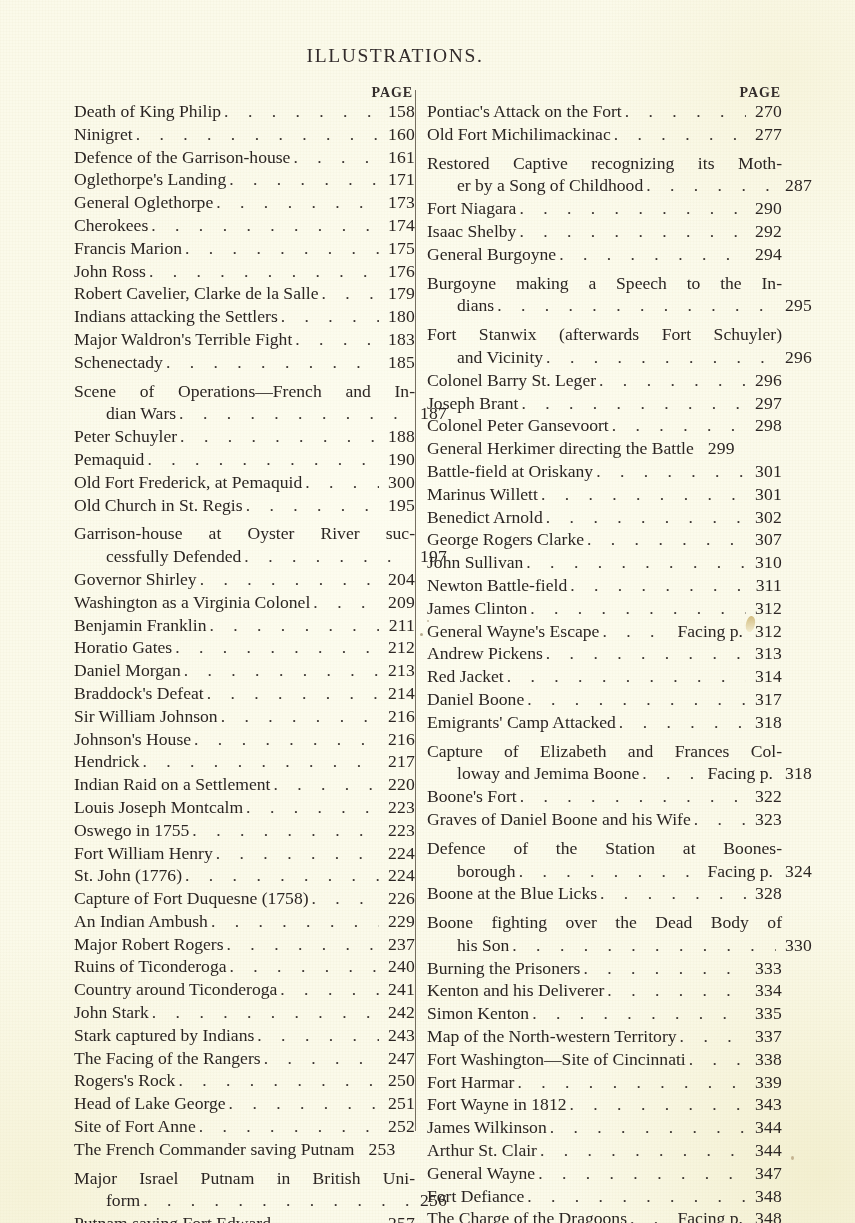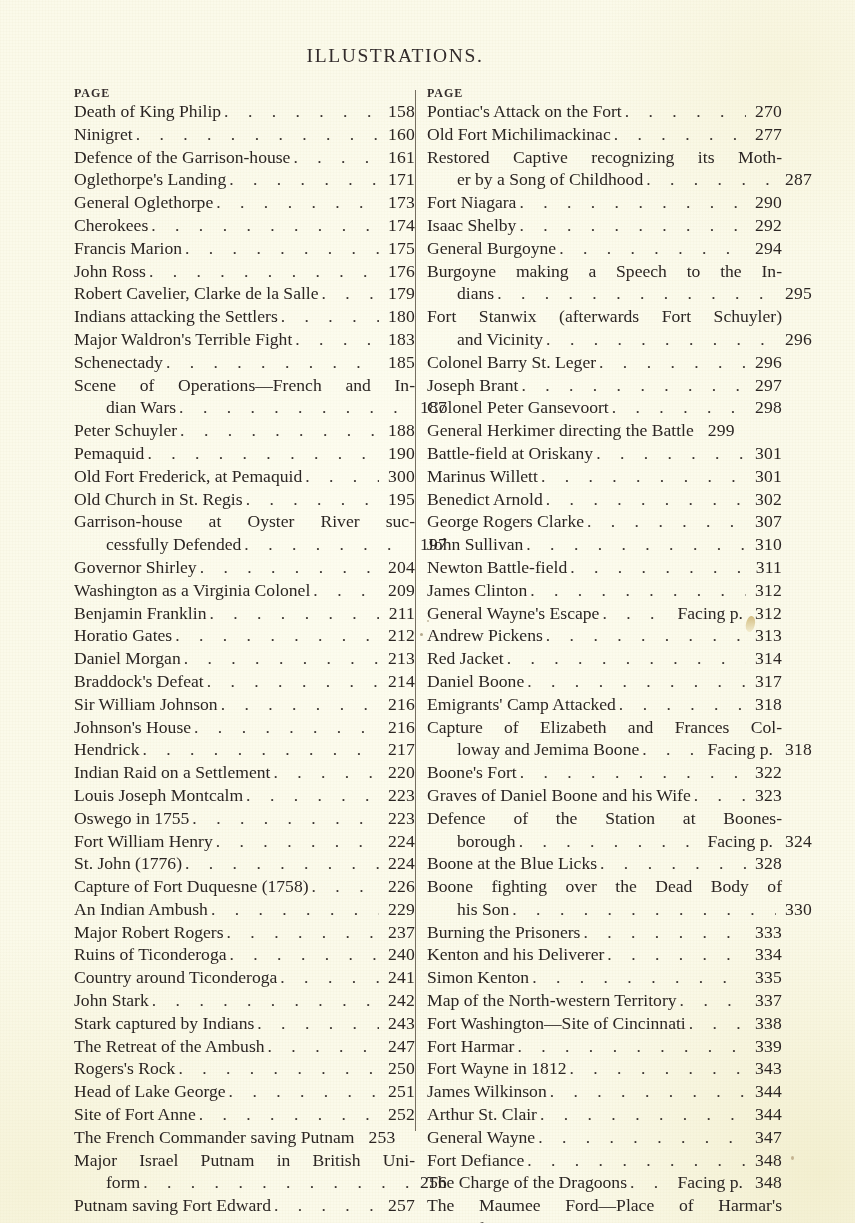--- a/index.html
+++ b/index.html
@@ -76,23 +76,23 @@
     position: absolute;
     left: 0px;
     top: 4px;
     width: 1px;
     height: 1041px;
     background: #5d5548;
     opacity: 0.85;
   }
 
   .page-head {
-    font-size: 12px;
+    font-size: 14px;
     letter-spacing: 0.9px;
-    text-align: left;
+    text-align: right;
     color: #342d2c;
     height: 14px;
     line-height: 14px;
     font-weight: 700;
     padding-right: 2px;
   }
   .col-right .page-head { padding-right: 1px; }
 
   .entry {
     display: block;
@@ -136,20 +136,21 @@
     margin-right: 6px;
     white-space: nowrap;
   }
 
   
   .row.cont-first {
     display: block;
     text-align: justify;
     text-align-last: justify;
     white-space: normal;
+    margin-top: 6px;
   }
   .row.cont-first .title { white-space: normal; }
 
   
   .row.cont-second { padding-left: 32px; }
   .col-right .row.cont-second { padding-left: 30px; }
   .row.tight .pg { margin-left: 8px; }
 
   
   .blemish {
@@ -375,21 +376,21 @@
             <span class="title">John Stark</span>
             <span class="leader"></span>
             <span class="pg">242</span>
           </div>
           <div class="entry row">
             <span class="title">Stark captured by Indians</span>
             <span class="leader"></span>
             <span class="pg">243</span>
           </div>
           <div class="entry row">
-            <span class="title">The Retreat of the Ambush</span>
+            <span class="title">The Facing of the Rangers</span>
             <span class="leader"></span>
             <span class="pg">247</span>
           </div>
           <div class="entry row">
             <span class="title">Rogers's Rock</span>
             <span class="leader"></span>
             <span class="pg">250</span>
           </div>
           <div class="entry row">
             <span class="title">Head of Lake George</span>

